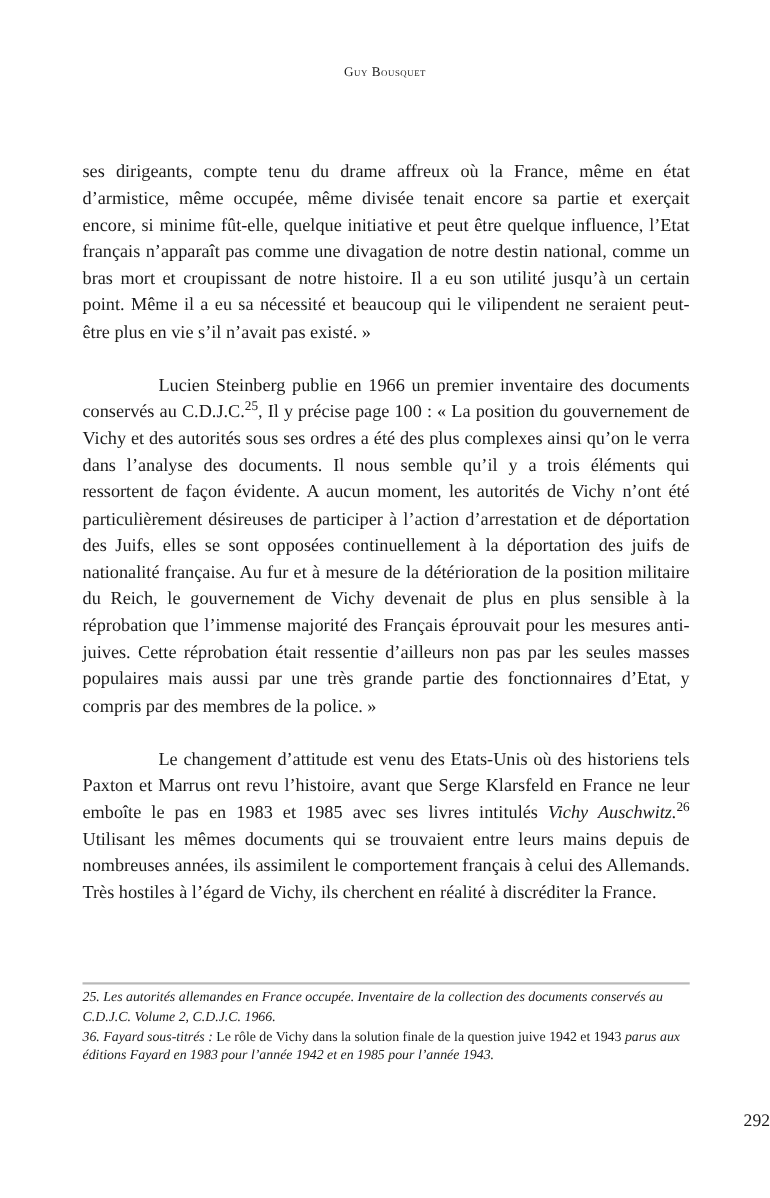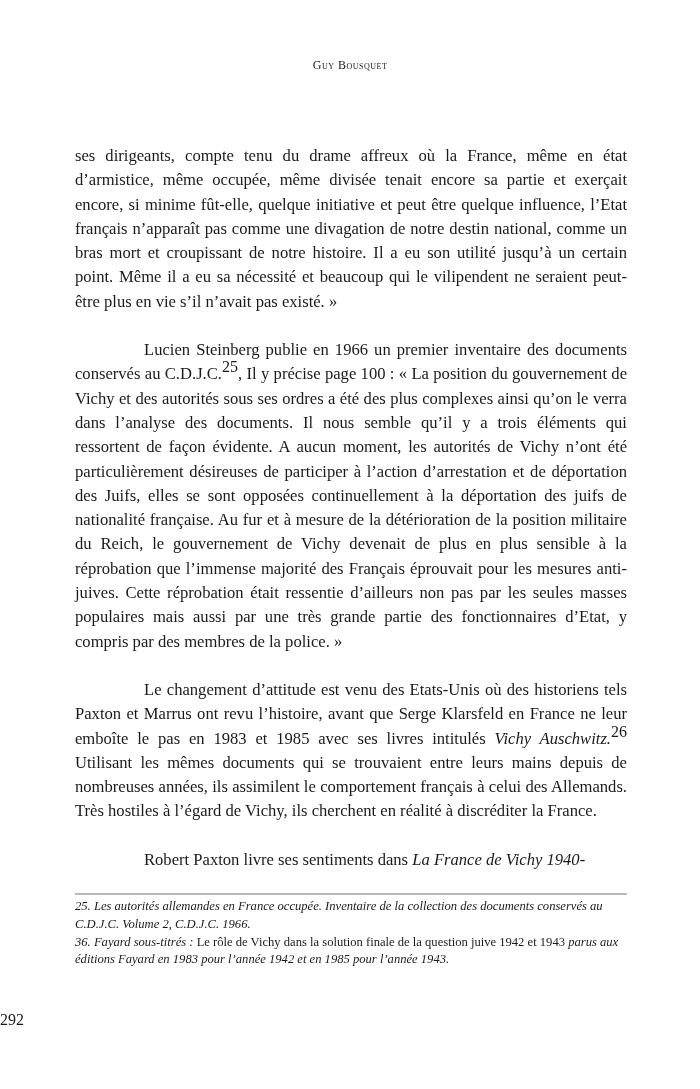--- a/index.html
+++ b/index.html
@@ -5,40 +5,39 @@
     html, body { margin: 0; padding: 0; background: #ffffff; }
     body { width: 700px; height: 1089px; position: relative; overflow: hidden;
            font-family: "Liberation Serif", "DejaVu Serif", serif; color: #1a1a1a; }
     .header { position: absolute; top: 58px; left: 0; width: 700px; text-align: center;
               font-size: 12px; font-variant: small-caps; letter-spacing: 0.5px; }
     .body-text { position: absolute; left: 75px; width: 552px; top: 144px;
                  font-size: 16.6px; line-height: 24.3px; text-align: justify; }
     .body-text p { margin: 0; }
     .body-text p.indent { text-indent: 69px; }
     .body-text p + p { margin-top: 24px; }
-    sup { font-size: 16px; line-height: 0; vertical-align: super; }
+    sup { font-size: 12px; line-height: 0; vertical-align: super; }
     .rule { position: absolute; left: 75px; width: 552px; top: 893px; height: 0;
             border-top: 2px solid #b8b8b8; }
     .footnotes { position: absolute; left: 75px; width: 552px; top: 898px;
                  font-size: 12.6px; line-height: 17.8px; }
     .footnotes p { margin: 0; }
-    .page-number { position: absolute; top: 1011px; left: 0; width: 700px; text-align: left;
+    .page-number { position: absolute; top: 1011px; left: 0; width: 700px; text-align: right;
                    font-size: 16px; }
     i { font-style: italic; }
   </style>
 </head>
 <body>
 
 <div class="header">Guy Bousquet</div>
 
 <div class="body-text">
   <p>ses dirigeants, compte tenu du drame affreux où la France, même en état d’armistice, même occupée, même divisée tenait encore sa partie et exerçait encore, si minime fût-elle, quelque initiative et peut être quelque influence, l’Etat français n’apparaît pas comme une divagation de notre destin national, comme un bras mort et croupissant de notre histoire. Il a eu son utilité jusqu’à un certain point. Même il a eu sa nécessité et beaucoup qui le vilipendent ne seraient peut-être plus en vie s’il n’avait pas existé. »</p>
   <p class="indent"><span>Lucien Steinberg publie en 1966 un premier inventaire des documents conservés au C.D.J.C.</span><sup>25</sup><span>, Il y précise page 100 : « La position du gouvernement de Vichy et des autorités sous ses ordres a été des plus complexes ainsi qu’on le verra dans l’analyse des documents. Il nous semble qu’il y a trois éléments qui ressortent de façon évidente. A aucun moment, les autorités de Vichy n’ont été particulièrement désireuses de participer à l’action d’arrestation et de déportation des Juifs, elles se sont opposées continuellement à la déportation des juifs de nationalité française. Au fur et à mesure de la détérioration de la position militaire du Reich, le gouvernement de Vichy devenait de plus en plus sensible à la réprobation que l’immense majorité des Français éprouvait pour les mesures anti-juives. Cette réprobation était ressentie d’ailleurs non pas par les seules masses populaires mais aussi par une très grande partie des fonctionnaires d’Etat, y compris par des membres de la police. »</span></p>
   <p class="indent"><span>Le changement d’attitude est venu des Etats-Unis où des historiens tels Paxton et Marrus ont revu l’histoire, avant que Serge Klarsfeld en France ne leur emboîte le pas en 1983 et 1985 avec ses livres intitulés </span><i>Vichy Auschwitz.</i><sup>26</sup><span> Utilisant les mêmes documents qui se trouvaient entre leurs mains depuis de nombreuses années, ils assimilent le comportement français à celui des Allemands. Très hostiles à l’égard de Vichy, ils cherchent en réalité à discréditer la France.</span></p>
-  <p class="indent"><span>Robert Paxton livre ses sentiments dans </span><i>La France de Vichy 1940-</i></p>
 </div>
 
 <div class="rule"></div>
 
 <div class="footnotes">
   <p><i><span>25.</span> <span>Les autorités allemandes en France occupée. Inventaire de la collection des documents conservés au C.D.J.C. Volume 2, C.D.J.C. 1966.</span></i></p>
   <p><i><span>36.</span> <span>Fayard sous-titrés :</span></i><span> Le rôle de Vichy dans la solution finale de la question juive 1942 et 1943</span><i> parus aux éditions Fayard en 1983 pour l’année 1942 et en 1985 pour l’année 1943.</i></p>
 </div>
 
 <div class="page-number">292</div>

